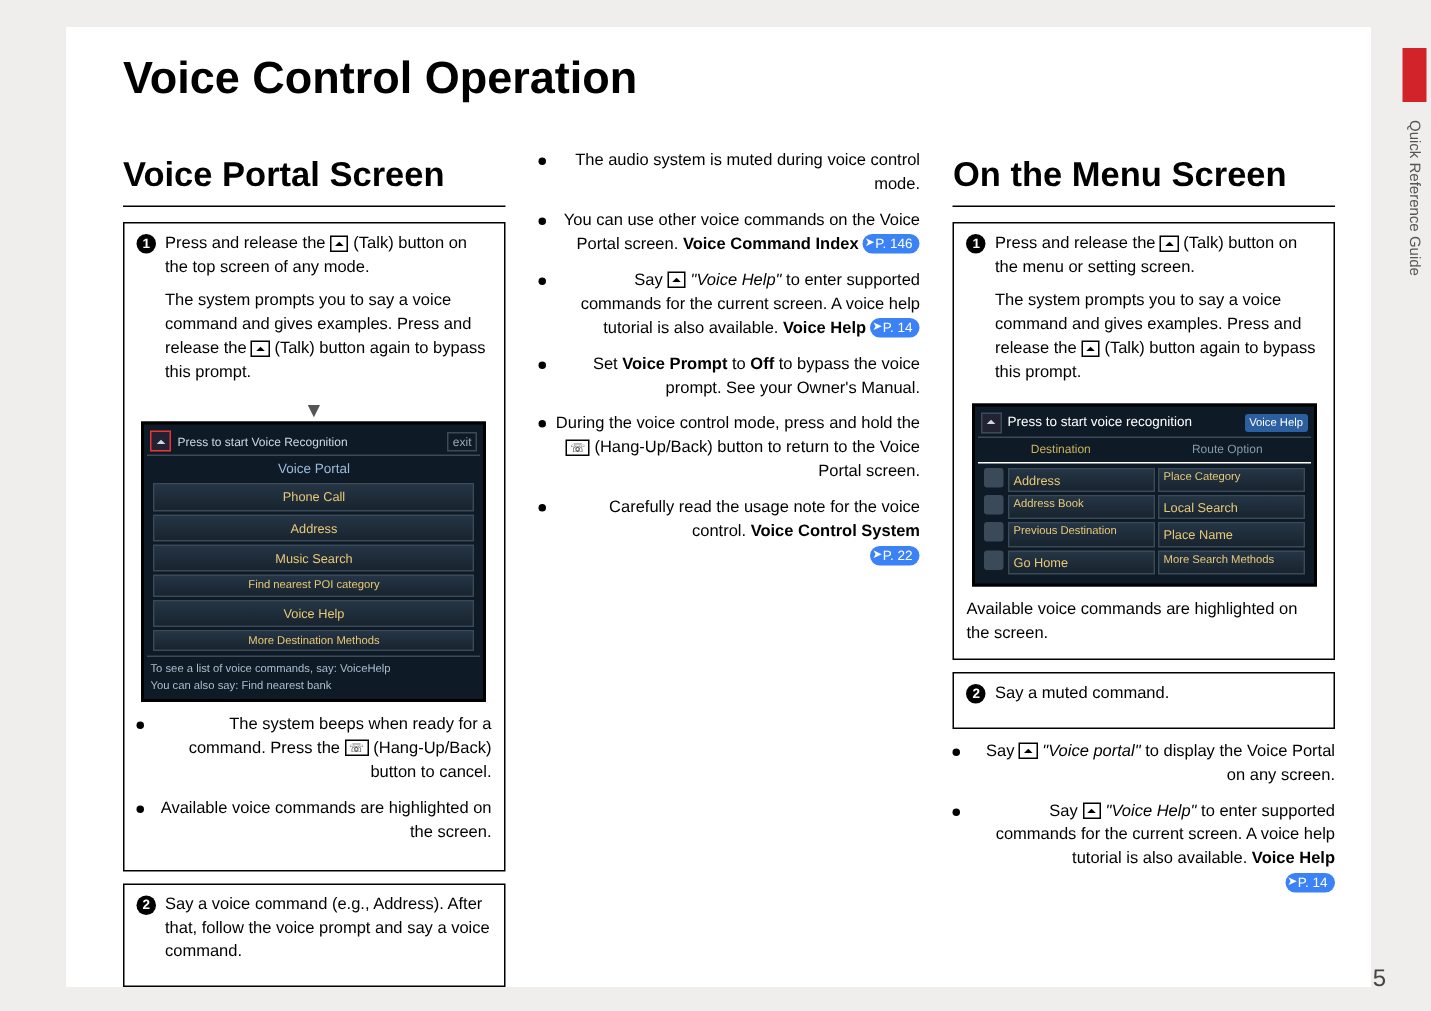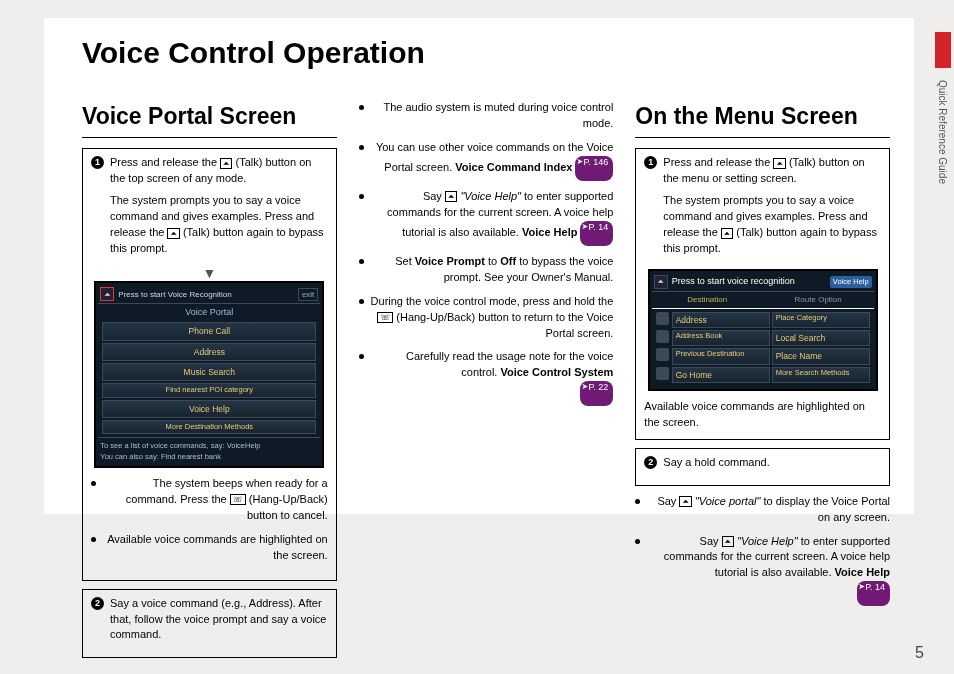--- a/index.html
+++ b/index.html
@@ -16,21 +16,21 @@
     height: 674px;
     background: #f0eeec;
     position: relative;
     padding: 0;
   }
   .content-area {
     position: absolute;
     left: 44px;
     top: 18px;
     width: 870px;
-    height: 496px;
+    height: 640px;
     background: #fff;
     padding: 18px 24px 0 38px;
   }
   .red-tab {
     position: absolute;
     right: 3px;
     top: 32px;
     width: 16px;
     height: 36px;
     background: #d2232a;
@@ -113,25 +113,25 @@
     border: 1px solid #000;
     font-size: 8px;
     padding: 0 2px;
     vertical-align: middle;
     line-height: 10px;
     height: 11px;
     font-family: Arial;
   }
   .pref {
     display: inline-block;
-    background: #701a75;
+    background: #3b82f6;
     color: #fff;
     border-radius: 8px;
     font-size: 9px;
-    padding: 0 5px 12px 8px;
+    padding: 0 5px 0 8px;
     vertical-align: middle;
     position: relative;
   }
   .pref::before {
     content: "➤";
     position: absolute;
     left: 1px;
     font-size: 8px;
   }
   
@@ -401,21 +401,21 @@
               <div class="m-btn sm">More Search Methods</div>
             </div>
           </div>
 
           <div>Available voice commands are highlighted on the screen.</div>
         </div>
 
         <div class="box">
           <div class="step">
             <span class="step-num">2</span>
-            <div class="step-body">Say a hold command.</div>
+            <div class="step-body">Say a muted command.</div>
           </div>
         </div>
 
         <div class="bullet">
           <span class="dot"></span>
           <div class="bullet-body">
             <span>Say </span>
             <span class="icon-talk">⏶</span>
             <i> "Voice portal"</i>
             <span> to display the Voice Portal on any screen.</span>

